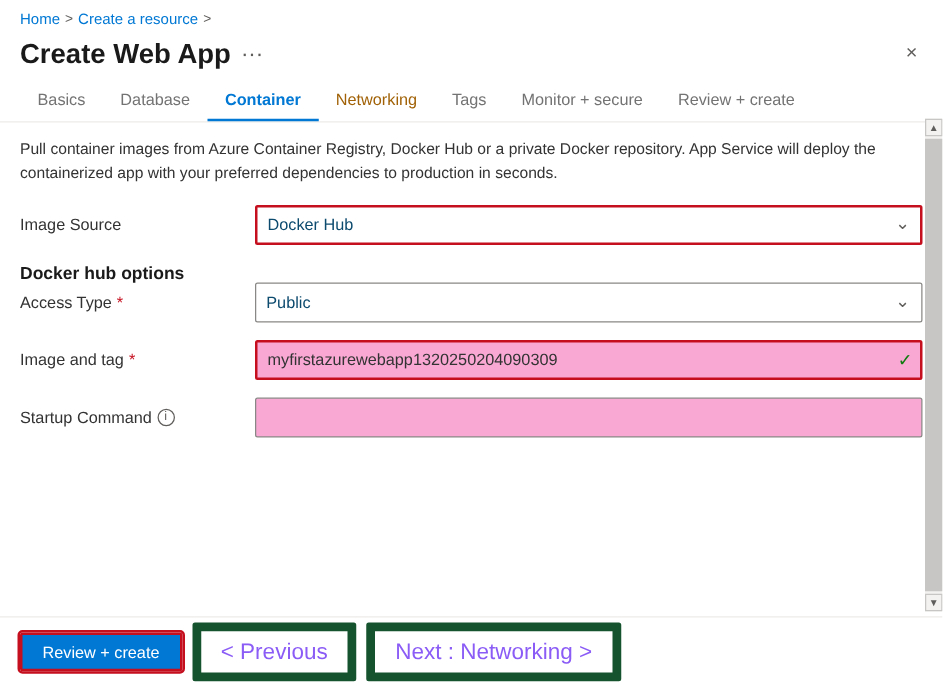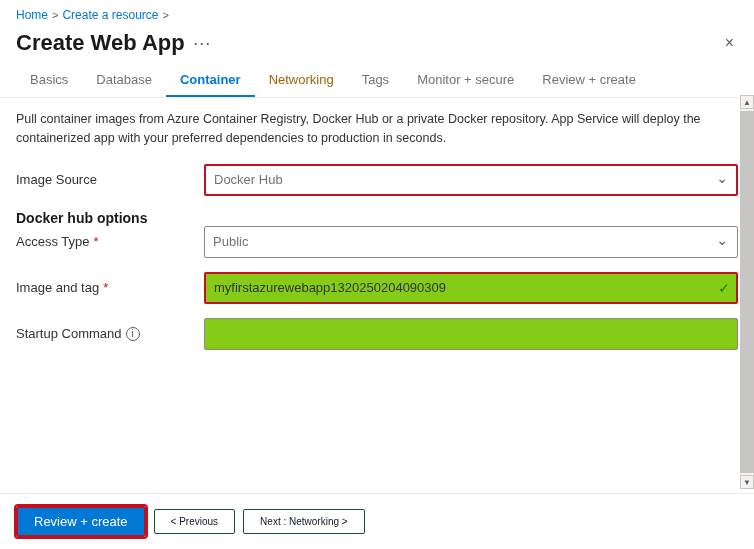--- a/index.html
+++ b/index.html
@@ -130,21 +130,21 @@
       position: relative;
     }
 
     
     .select-box {
       width: 100%;
       border: 1px solid #8a8886;
       border-radius: 2px;
       padding: 5px 32px 5px 8px;
       font-size: 13px;
-      color: #737373;
+      color: #0c4a6e;
       background: #fff;
       appearance: none;
       cursor: pointer;
       height: 32px;
     }
     .select-wrapper {
       position: relative;
     }
     .select-wrapper::after {
       content: '⌄';
@@ -162,21 +162,21 @@
     }
 
     
     .text-input {
       width: 100%;
       border: 1px solid #8a8886;
       border-radius: 2px;
       padding: 5px 32px 5px 8px;
       font-size: 13px;
       color: #333;
-      background: #84cc16;
+      background: #f9a8d4;
       height: 32px;
     }
     .text-input.highlighted {
       border: 2px solid #c50f1f;
       outline: none;
     }
     .input-wrapper {
       position: relative;
     }
     .input-check-icon {
@@ -247,24 +247,24 @@
       padding: 6px 16px;
       font-size: 13px;
       cursor: pointer;
       border-radius: 2px;
       font-weight: 500;
       outline: 2px solid #c50f1f;
       outline-offset: 0px;
     }
     .btn-secondary {
       background: #fff;
-      color: #0f172a;
-      border: 1px solid #14532d;
+      color: #8b5cf6;
+      border: 7px solid #14532d;
       padding: 6px 16px;
-      font-size: 10px;
+      font-size: 18px;
       cursor: pointer;
       border-radius: 2px;
     }
   </style>
 </head>
 <body>
 
 <div class="breadcrumb">
   <a>Home</a>
   <span class="breadcrumb-sep">&gt;</span>

